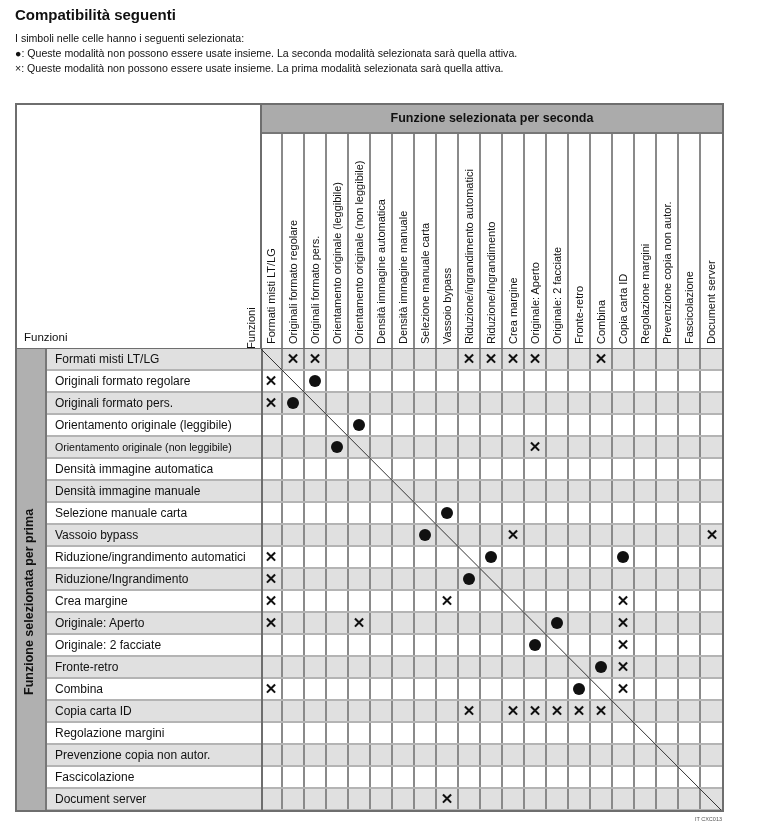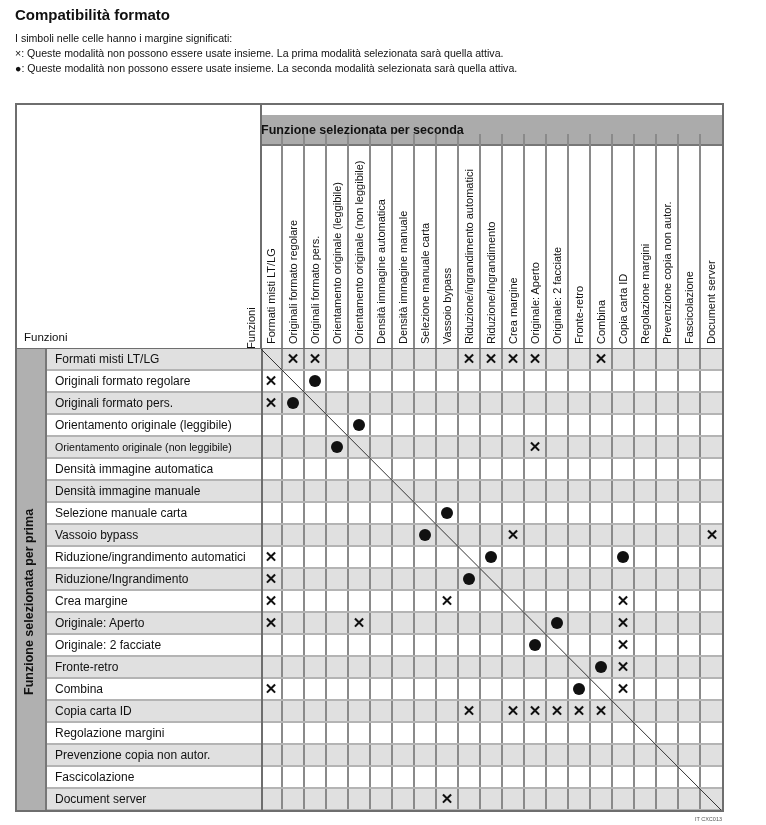--- a/index.html
+++ b/index.html
@@ -3,23 +3,23 @@
 <meta charset="utf-8">
 <style>
   html, body { margin: 0; padding: 0; background: #ffffff; }
   body { width: 766px; height: 825px; position: relative; overflow: hidden;
          font-family: "Liberation Sans", sans-serif; color: #111; }
   .title { position: absolute; left: 15px; top: 6px; font-size: 15px; font-weight: bold; }
   .legend { position: absolute; left: 15px; top: 31px; font-size: 10.6px; line-height: 15px; }
   .legend div { white-space: nowrap; }
 
   #grid { position: absolute; left: 15px; top: 103px; width: 709px; height: 710px; }
-  .hdr-band { position: absolute; left: 246px; top: 12px; width: 462px; height: 31px;
+  .hdr-band { position: absolute; left: 246px; top: 0; width: 462px; height: 31px;
               background: #ababab; border-bottom: 2px solid #777; box-sizing: border-box;
-              font-weight: bold; font-size: 12.5px; line-height: 30px; }
+              font-weight: bold; font-size: 12.5px; text-align: center; line-height: 30px; }
   .outer { position: absolute; left: 0; top: 0; width: 709px; height: 709px;
            border: 2px solid #6e6e6e; box-sizing: border-box; pointer-events: none; }
   .corner-h { position: absolute; left: 9px; top: 228px; font-size: 11.5px; }
   .corner-v { position: absolute; left: 246px; top: 246px; width: 0; height: 0; }
   .corner-v span, .colhdr span { position: absolute; transform-origin: 0 0; transform: rotate(-90deg);
            white-space: nowrap; font-size: 11px; }
   .corner-v span { left: -16px; top: 0; }
   .corner-sep { position: absolute; left: 245px; top: 0; width: 2px; height: 246px; background: #6e6e6e; }
   .colhdr { position: absolute; top: 31px; width: 22px; height: 215px; box-sizing: border-box;
             border-right: 2px solid #8a8a8a; }
@@ -44,25 +44,25 @@
   .cell.last { border-right: none; }
   .sym-x { font-size: 15px; font-weight: bold; line-height: 20px; }
   .sym-dot { display: inline-block; width: 12px; height: 12px; border-radius: 50%; background: #111;
              margin-top: 4px; }
   svg.diag { position: absolute; left: 246px; top: 246px; width: 462px; height: 463px; pointer-events: none; }
   .footcode { position: absolute; right: 44px; top: 816px; font-size: 5.5px; color: #555; }
 </style>
 </head>
 <body>
 
-<div class="title">Compatibilità formato</div>
+<div class="title">Compatibilità seguenti</div>
 <div class="legend">
-  <div>I simboli nelle celle hanno i margine significati:</div>
+  <div>I simboli nelle celle hanno i seguenti selezionata:</div>
+  <div>●: Queste modalità non possono essere usate insieme. La seconda modalità selezionata sarà quella attiva.</div>
   <div>×: Queste modalità non possono essere usate insieme. La prima modalità selezionata sarà quella attiva.</div>
-  <div>●: Queste modalità non possono essere usate insieme. La seconda modalità selezionata sarà quella attiva.</div>
 </div>
 
 <div id="grid">
   <div class="hdr-band">Funzione selezionata per seconda</div>
   <div class="corner-sep"></div>
   <div class="corner-h">Funzioni</div>
   <div class="corner-v">
       <span>Funzioni</span>
     </div>
   <div id="colhdrs">

